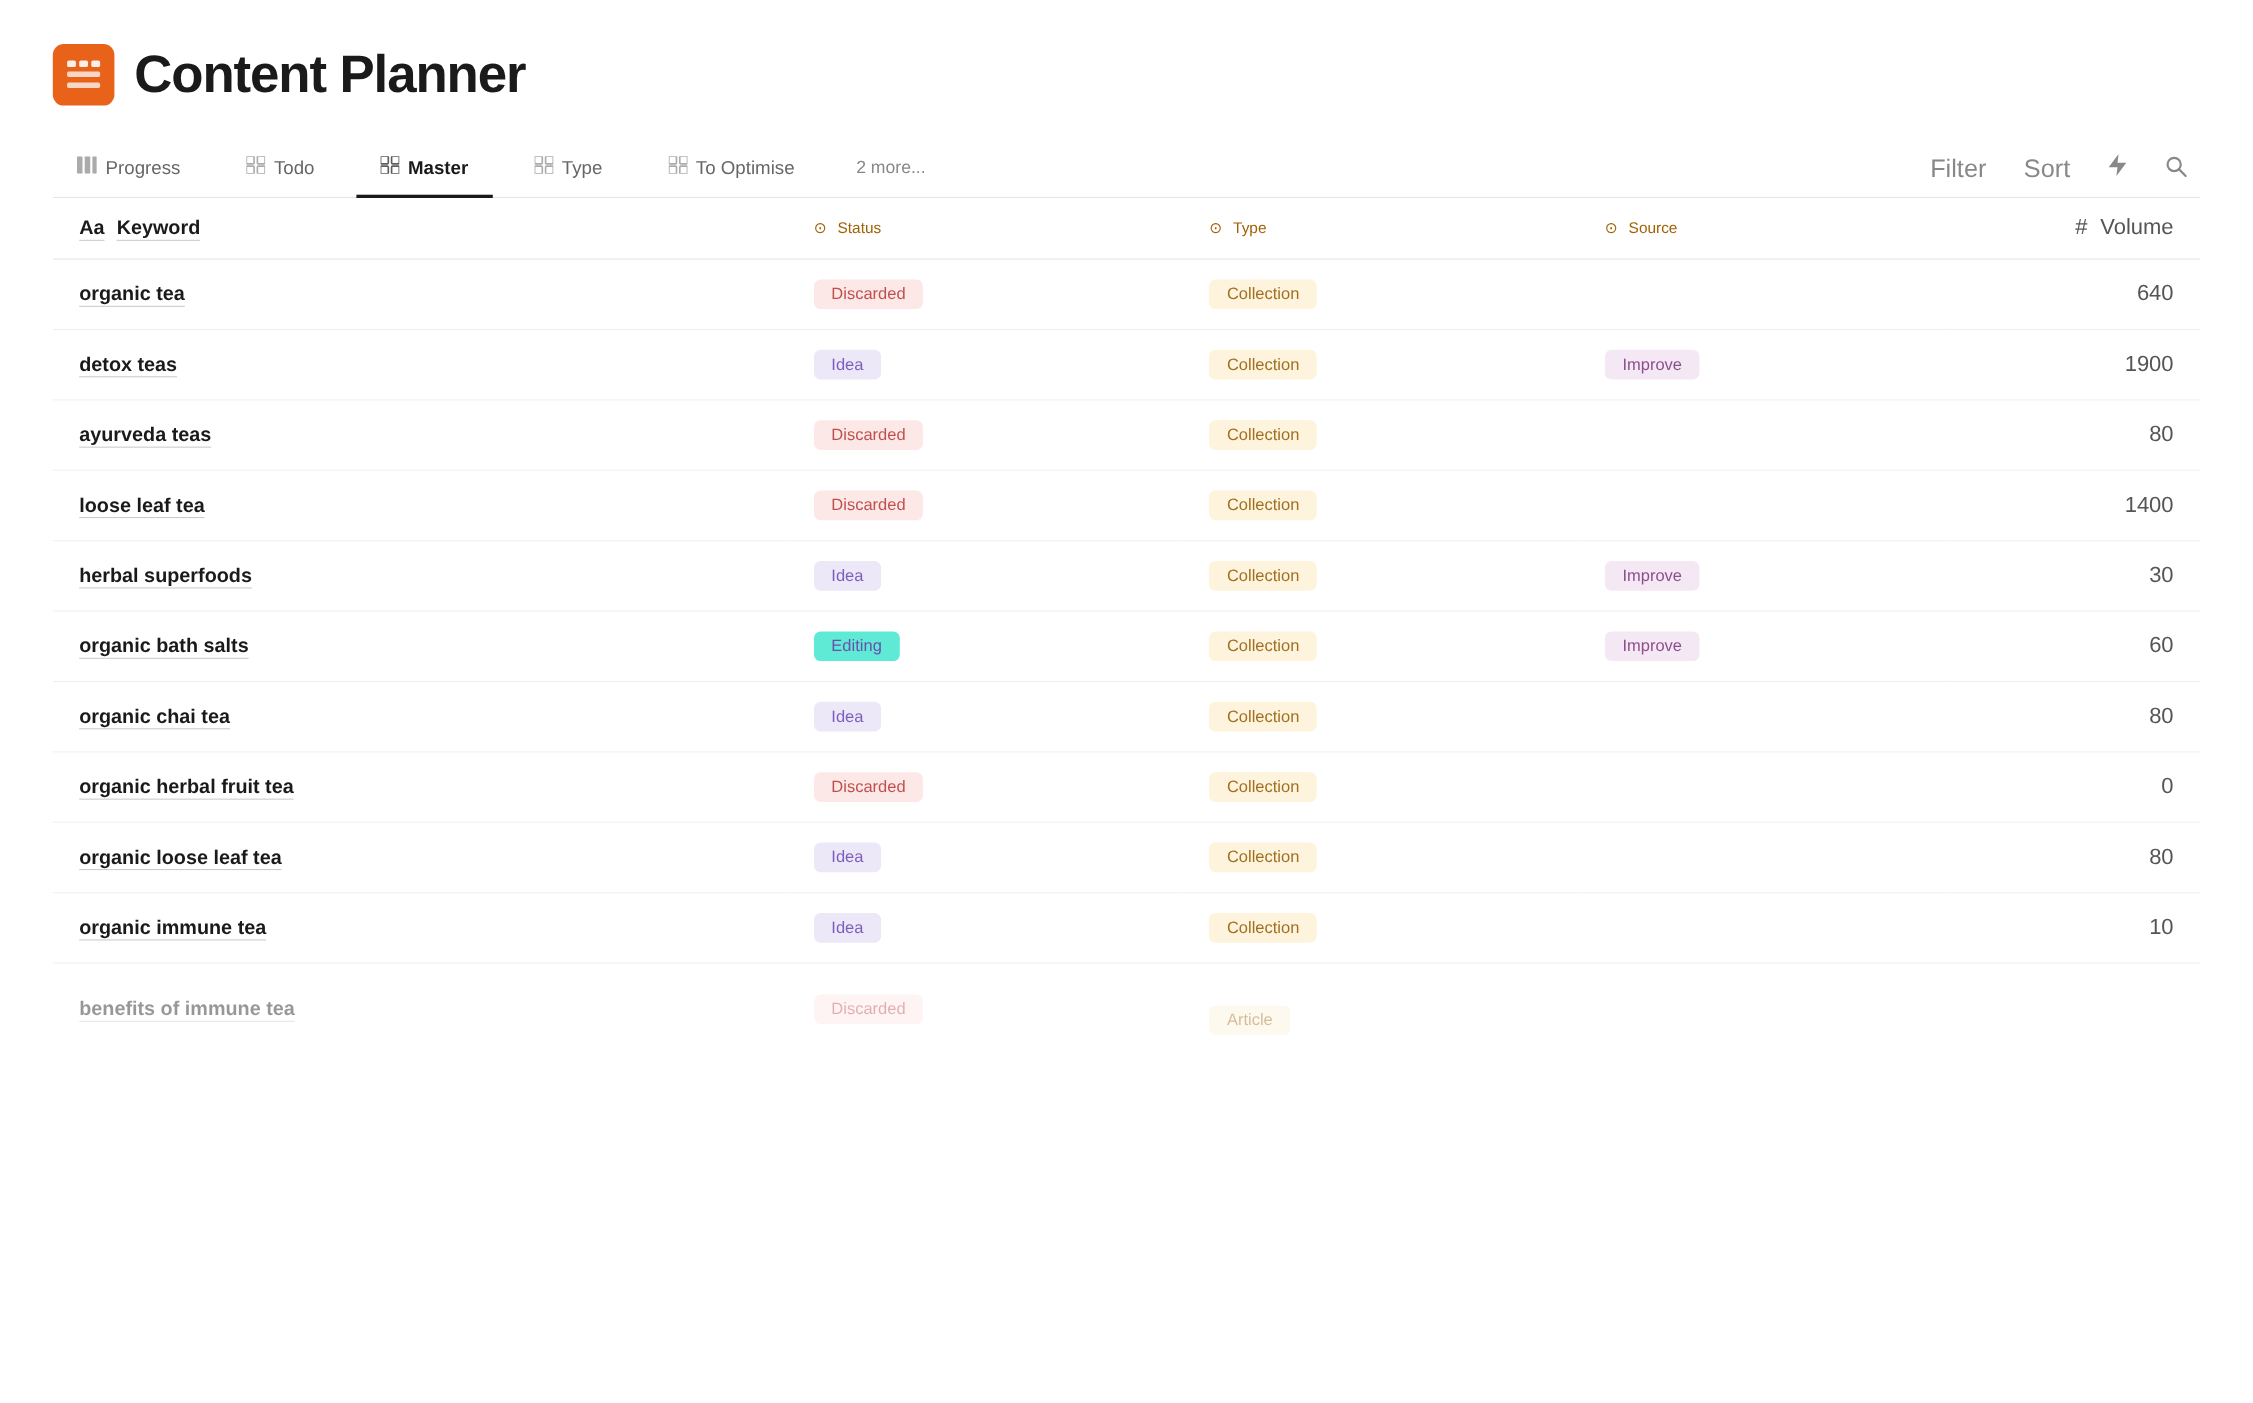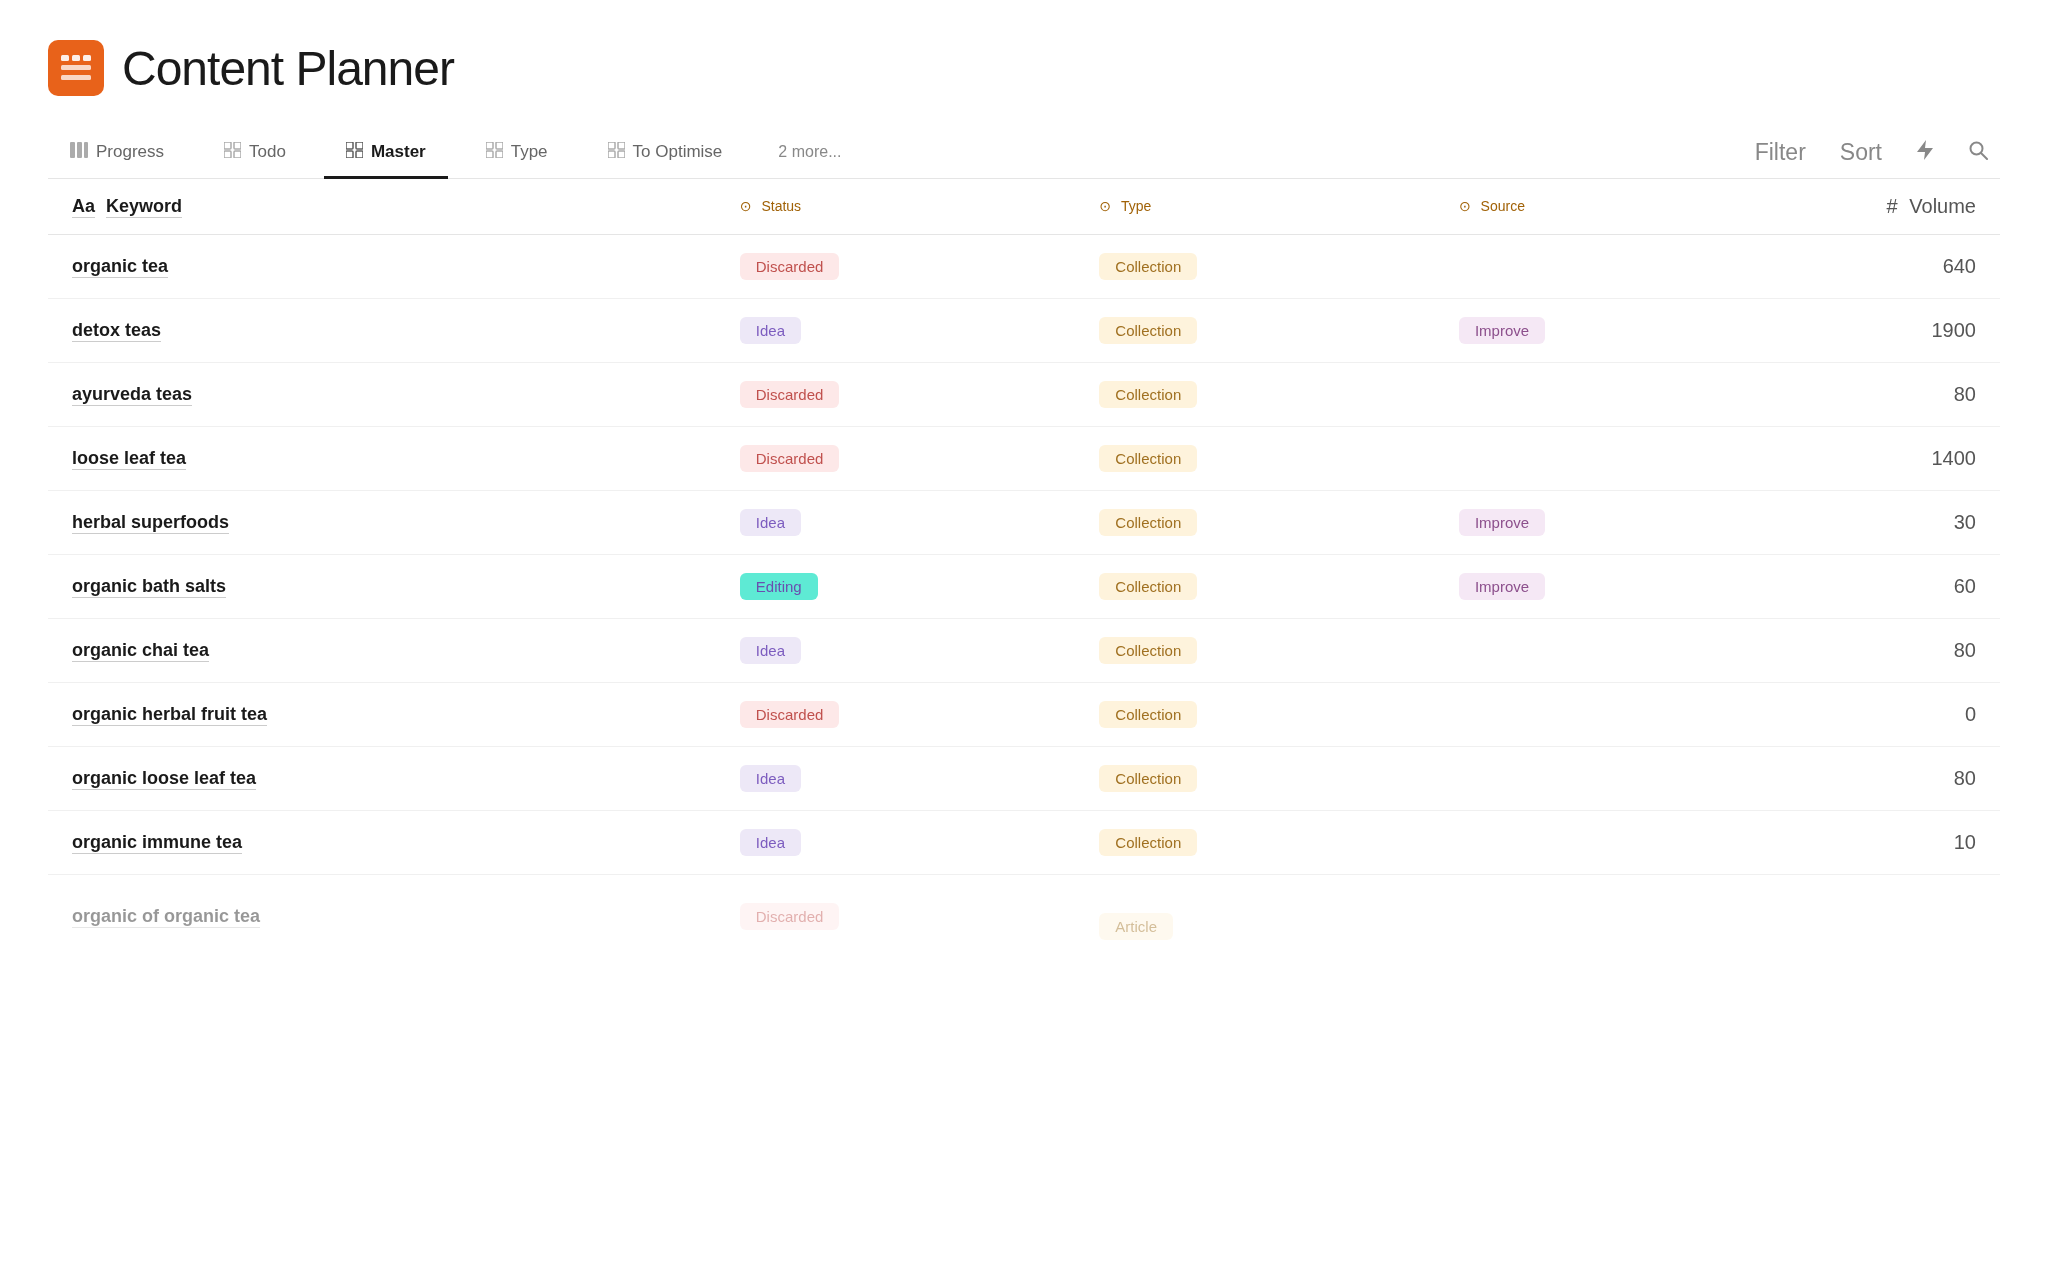--- a/index.html
+++ b/index.html
@@ -26,21 +26,21 @@
       width: 56px;
       height: 56px;
       background: #e8621a;
       border-radius: 10px;
       display: flex;
       align-items: center;
       justify-content: center;
     }
     .title {
       font-size: 48px;
-      font-weight: 400;
+      font-weight: 700;
       color: #1a1a1a;
       letter-spacing: -1px;
     }
     
     .tabs {
       display: flex;
       align-items: center;
       border-bottom: 1.5px solid #e5e5e5;
       margin-bottom: 0;
       padding-bottom: 0;
@@ -366,21 +366,21 @@
             <td class="col-volume">80</td>
           </tr>
           <tr>
             <td class="col-keyword"><span>organic immune tea</span></td>
             <td class="col-status"><span class="badge badge-idea">Idea</span></td>
             <td class="col-type"><span class="badge badge-collection">Collection</span></td>
             <td class="col-source"></td>
             <td class="col-volume">10</td>
           </tr>
           <tr style="opacity: 0.45;">
-            <td class="col-keyword"><span>organic of organic tea</span></td>
+            <td class="col-keyword"><span>benefits of immune tea</span></td>
             <td class="col-status"><span class="badge badge-discarded">Discarded</span></td>
             <td class="col-type"><span class="badge badge-article">Article</span></td>
             <td class="col-source"></td>
             <td class="col-volume"></td>
           </tr>
         </tbody>
     </table>
   </div>
 
 </div>

